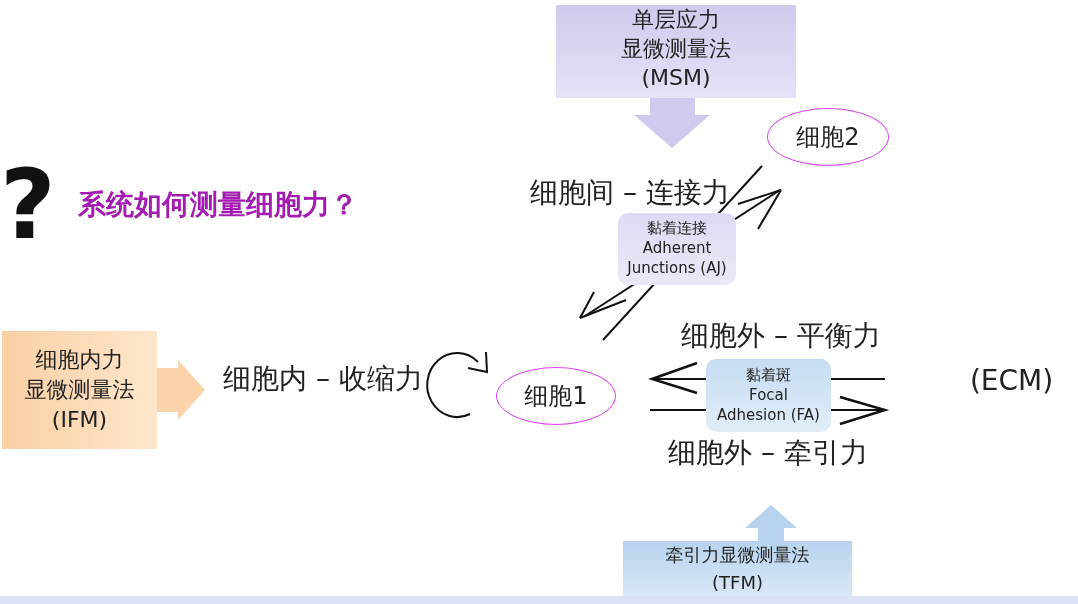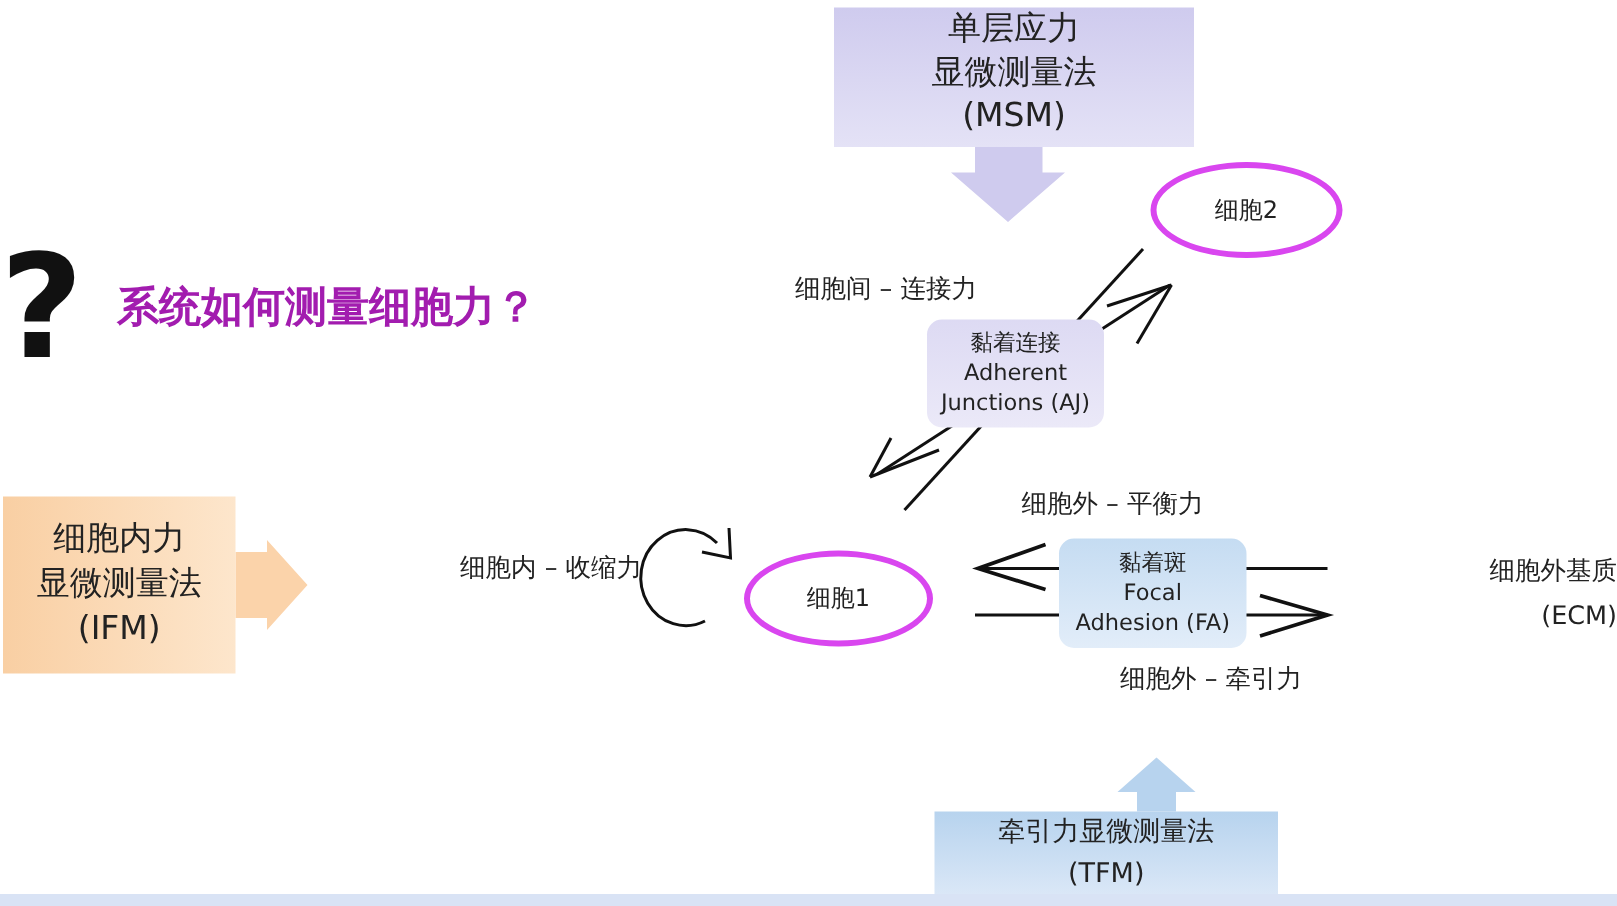--- a/index.html
+++ b/index.html
@@ -28,24 +28,24 @@
     }
     .bottom-band {
       left: 0; top: 596px; width: 1078px; height: 8px; background: #d9e3f5;
     }
     .title {
       left: 78px; top: 186px; font-size: 28px; font-weight: bold; color: #a21caf;
     }
     .qmark {
       left: 0px; top: 150px; font-size: 96px; font-weight: bold; color: #111; line-height: 110px;
     }
-    .label { font-size: 17px; line-height: 30px; color: #222; text-align: right; }
+    .label { font-size: 28px; line-height: 30px; color: #222; }
     .cell-ellipse {
-      border: 4px solid #d946ef; border-radius: 50%;
-      background: #fff; font-size: 16px; display: flex; align-items: center; justify-content: center;
+      border: 1px solid #d946ef; border-radius: 50%;
+      background: #fff; font-size: 24px; display: flex; align-items: center; justify-content: center;
     }
     .aj-box {
       left: 618px; top: 213px; width: 118px; height: 72px;
       background: linear-gradient(#dddaf3, #ebe9f8); border-radius: 10px;
       font-size: 15px; line-height: 20px; padding-top: 5px; box-sizing: border-box;
     }
     .fa-box {
       left: 706px; top: 359px; width: 125px; height: 73px;
       background: linear-gradient(#c5dcf2, #e2edf9); border-radius: 10px;
       font-size: 15px; line-height: 20px; padding-top: 6px; box-sizing: border-box;
@@ -122,15 +122,14 @@
   <div>Adherent</div>
   <div>Junctions (AJ)</div>
 </div>
 <div class="abs fa-box center">
   <div>黏着斑</div>
   <div>Focal</div>
   <div>Adhesion (FA)</div>
 </div>
 
 <div class="abs label center" style="left:945px;top:366px;width:133px;">
-  <div>细胞外基质</div>
   <div>(ECM)</div>
 </div>
 
 </body></html>

